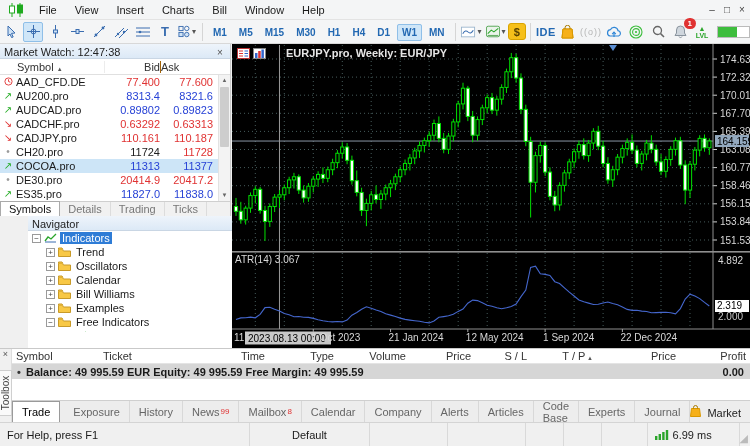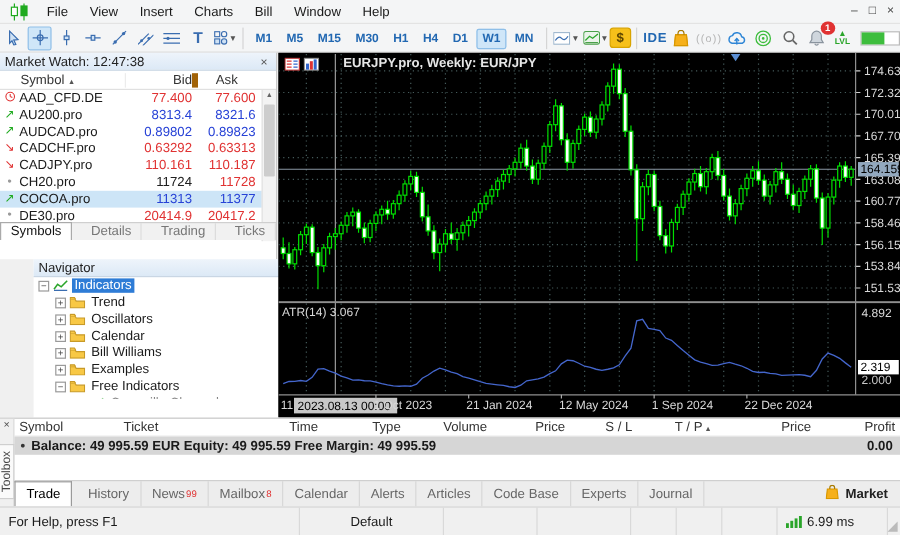--- a/index.html
+++ b/index.html
@@ -37,31 +37,31 @@
   .battery > div { height:100%; background:#3dbd3d; }
 
   
   .panel { position:absolute; left:0; width:231px; background:#fff; border-right:1px solid #c9c9c9; }
   .phead { height:15px; background:linear-gradient(#eef4fb,#dce9f6); border-bottom:1px solid #c9d6e4;
            display:flex; align-items:flex-end; padding:0 4px; color:#222; }
   .phead .x { margin-left:auto; color:#555; font-size:10px; width:12px; text-align:center;}
   .colhdr { height:16px; display:flex; align-items:center; border-bottom:1px solid #e0e0e0; color:#333; }
   .colhdr .c1 { flex:0 0 104px; padding-left:17px;}
   .colhdr .c2 { flex:0 0 56px; text-align:right; border-left:1px solid #ececec;}
-  .colhdr .c3 { flex:0 0 55px; text-align:center; border-left:5px solid #a16207; padding-right:2px;}
+  .colhdr .c3 { flex:0 0 55px; text-align:left; border-left:1px solid #a16207; padding-right:2px;}
   .mwrow { height:14px; display:flex; align-items:center; }
   .mwrow.sel { background:#cde5f7; }
   .mwrow .ic { flex:0 0 16px; text-align:center; font-size:10px; line-height:10px;}
   .mwrow .sym { flex:0 0 88px; }
   .mwrow .bid { flex:0 0 56px; text-align:right; }
   .mwrow .ask { flex:0 0 55px; text-align:right; padding-right:2px;}
   .val-up { color:#2742d6; } .val-down { color:#e03232; } .val-flat { color:#202020; }
   .ic-up { color:#1faa1f; } .ic-down { color:#e03232; } .ic-flat { color:#9a9a9a; }
-  .ptabs { position:absolute; left:0; bottom:16px; width:100%; height:15px; background:#f1f1f1;
-           border-top:1px solid #cfcfcf; display:flex; align-items:stretch;justify-content:space-between; }
+  .ptabs { position:absolute; left:0; bottom:0; width:100%; height:15px; background:#f1f1f1;
+           border-top:1px solid #cfcfcf; display:flex; align-items:stretch; }
   .ptab { padding:1px 8px; color:#777; display:flex; align-items:center; border-right:1px solid #dcdcdc;}
   .ptab.active { background:#fff; color:#111; border:1px solid #aaa; border-bottom:none; margin-top:-1px;}
   .vscroll { position:absolute; right:0; width:12px; background:#f3f3f3; border-left:1px solid #e2e2e2;}
   .vscroll .arr { height:11px; text-align:center; font-size:6px; color:#666; line-height:11px;}
   .vscroll .thumb { position:absolute; left:1px; width:9px; background:#cdcdcd; border-radius:1px;}
 
   
   .trow { height:14px; display:flex; align-items:center; white-space:nowrap;}
   .exp { width:9px; height:9px; border:1px solid #9a9a9a; background:#fff; font-size:8px; line-height:7px;
          text-align:center; color:#444; margin-right:3px; flex:none;}
@@ -87,21 +87,21 @@
   #tb-balance { position:absolute; left:12px; top:15px; right:0; height:15px; background:#d6d6d6;
                 display:flex; align-items:center; font-weight:bold; }
   #tb-balance .dot { width:14px; text-align:center; color:#333;}
   #tb-balance .profit { margin-left:auto; padding-right:6px; }
   #tb-tabs { position:absolute; left:12px; right:0; bottom:0; height:22px; background:#ededed;
              border-top:1px solid #cfcfcf; display:flex; align-items:stretch; }
   .btab { padding:0 9px; display:flex; align-items:center; color:#666; border-right:1px solid #d8d8d8; position:relative;}
   .btab.active { background:#fff; color:#000; border:1px solid #9a9a9a; border-bottom:none; margin-right:4px;}
   .btab sup { color:#e03232; font-size:8px; margin-left:1px; }
   #tb-right { margin-left:auto; display:flex; align-items:center; }
-  .rbtn { display:flex; align-items:center; margin-right:10px; color:#222;font-weight:bold;}
+  .rbtn { display:flex; align-items:flex-end; margin-right:10px; color:#222;}
   .rbtn svg, .rbtn .g { margin-right:3px; }
 
   
   #statusbar { position:absolute; left:0; top:422px; width:750px; height:24px; background:#f0f0f0;
                border-top:1px solid #d4d4d4; display:flex; align-items:stretch; }
   #statusbar .cell { border-right:1px solid #d9d9d9; display:flex; align-items:center; padding:0 7px; }
   #statusbar .grip { margin-left:0; color:#bbb; font-size:11px; display:flex; align-items:flex-end; padding:0 2px 1px 0;}
 </style>
 </head>
 <body>
@@ -759,24 +759,26 @@
         <div style="flex: 0 0 83px; text-align: right;">Price</div>
         <div style="flex: 1 1 auto; text-align: right;">Profit</div>
       </div>
     <div id="tb-balance">
       <span class="dot">•</span>
       <span>Balance: 49 995.59 EUR  Equity: 49 995.59  Free Margin: 49 995.59</span>
       <span class="profit">0.00</span>
     </div>
     <div id="tb-tabs">
         <div class="btab active">Trade</div>
+        <div class="btab">Exposure</div>
         <div class="btab">History</div>
         <div class="btab">News<sup>99</sup></div>
         <div class="btab">Mailbox<sup>8</sup></div>
         <div class="btab">Calendar</div>
+        <div class="btab">Company</div>
         <div class="btab">Alerts</div>
         <div class="btab">Articles</div>
         <div class="btab">Code Base</div>
         <div class="btab">Experts</div>
         <div class="btab">Journal</div>
         <div id="tb-right">
           <div class="rbtn">
             <span class="g"><svg width="11" height="12" viewBox="0 0 11 12">
                 <path d="M1.5 3.5 h8 l1 8 h-10 z" fill="#f6b01a" stroke="#d99800"></path>
                 <path d="M3.5 3.5 v-1 a2 2 0 0 1 4 0 v1" fill="none" stroke="#a87a00"></path>

